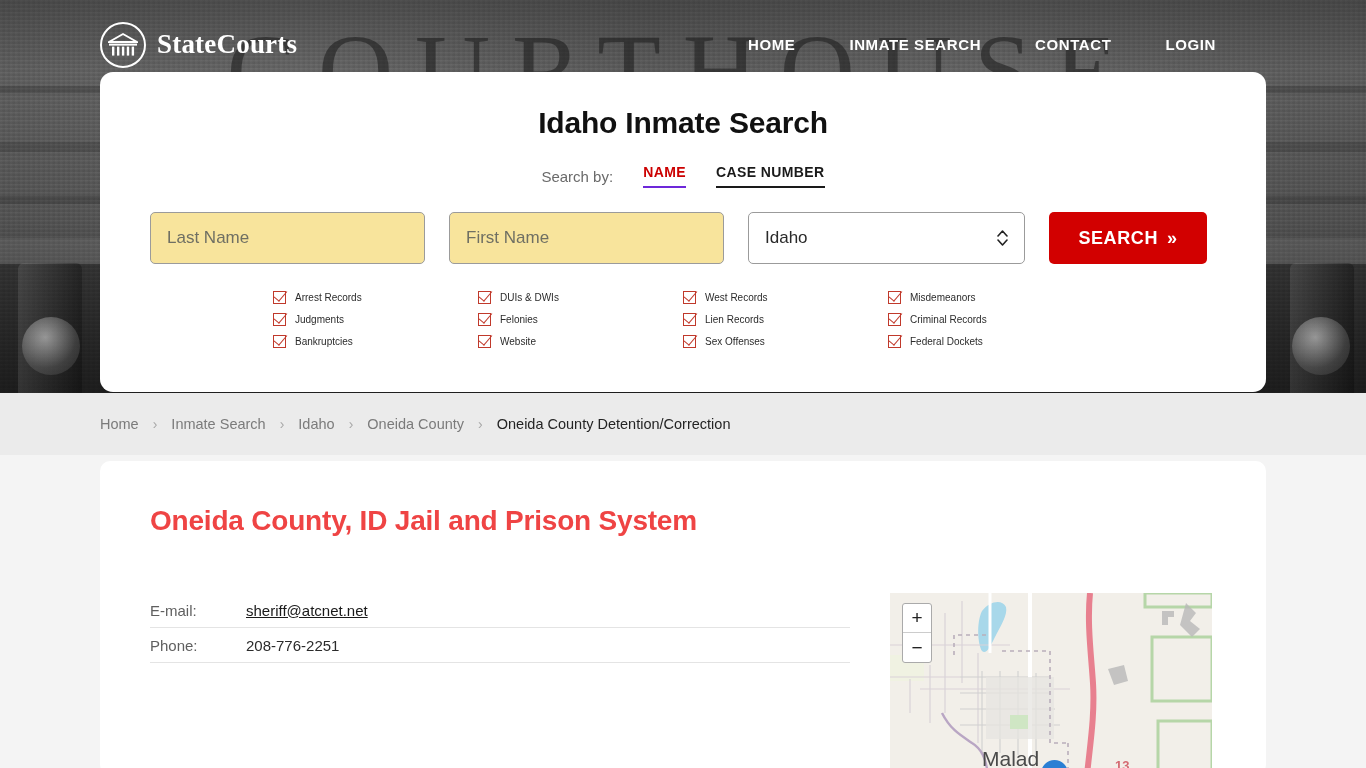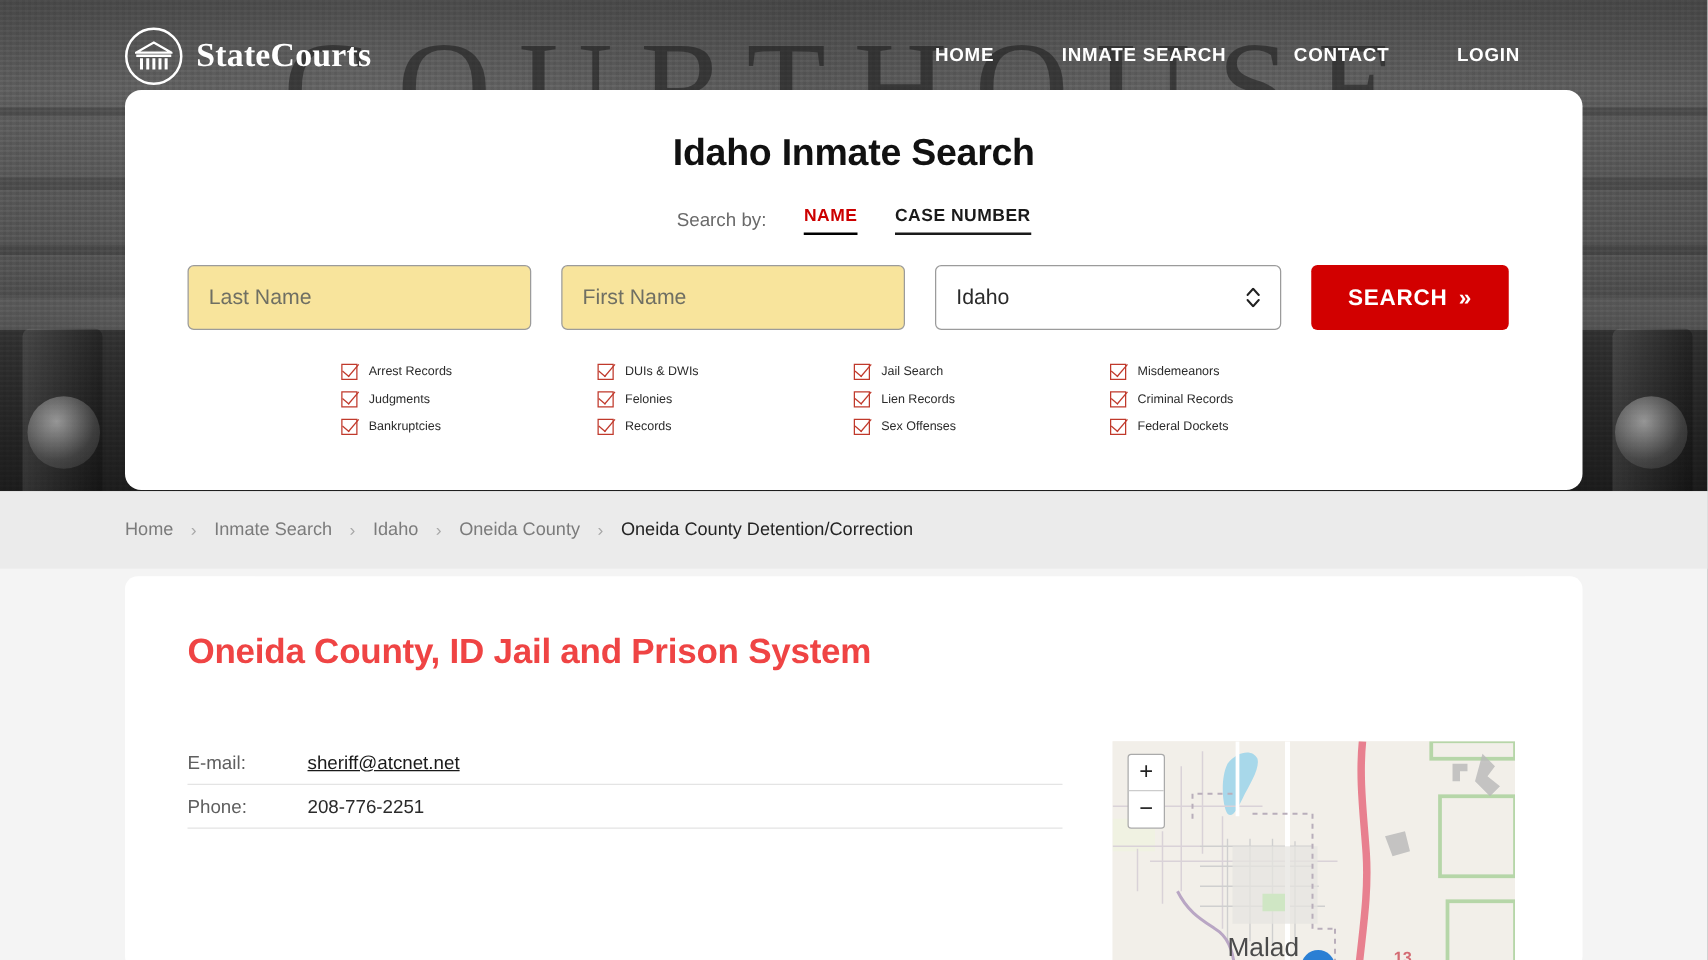--- a/index.html
+++ b/index.html
@@ -143,21 +143,21 @@
     font-size: 15px;
     color: #6a6a6a;
   }
   .tab {
     font-size: 14px;
     font-weight: 700;
     letter-spacing: .4px;
     padding-bottom: 6px;
     cursor: pointer;
   }
-  .tab.active { color: #cc0000; border-bottom: 2px solid #000000; }
+  .tab.active { color: #cc0000; border-bottom: 2px solid #6d28d9; }
   .tab.inactive { color: #1a1a1a; border-bottom: 2px solid #1a1a1a; }
 
   .form-row {
     display: flex;
     align-items: center;
     gap: 24px;
     margin-top: 24px;
   }
   .field {
     height: 52px;
@@ -410,21 +410,21 @@
     <div class="chk">
         <span class="chk-box"></span>
         <span>Arrest Records</span>
       </div>
     <div class="chk">
         <span class="chk-box"></span>
         <span>DUIs &amp; DWIs</span>
       </div>
     <div class="chk">
         <span class="chk-box"></span>
-        <span>Jail Search</span>
+        <span>West Records</span>
       </div>
     <div class="chk">
         <span class="chk-box"></span>
         <span>Misdemeanors</span>
       </div>
     <div class="chk">
         <span class="chk-box"></span>
         <span>Judgments</span>
       </div>
     <div class="chk">
@@ -438,21 +438,21 @@
     <div class="chk">
         <span class="chk-box"></span>
         <span>Criminal Records</span>
       </div>
     <div class="chk">
         <span class="chk-box"></span>
         <span>Bankruptcies</span>
       </div>
     <div class="chk">
         <span class="chk-box"></span>
-        <span>Records</span>
+        <span>Website</span>
       </div>
     <div class="chk">
         <span class="chk-box"></span>
         <span>Sex Offenses</span>
       </div>
     <div class="chk">
         <span class="chk-box"></span>
         <span>Federal Dockets</span>
       </div>
   </div>

